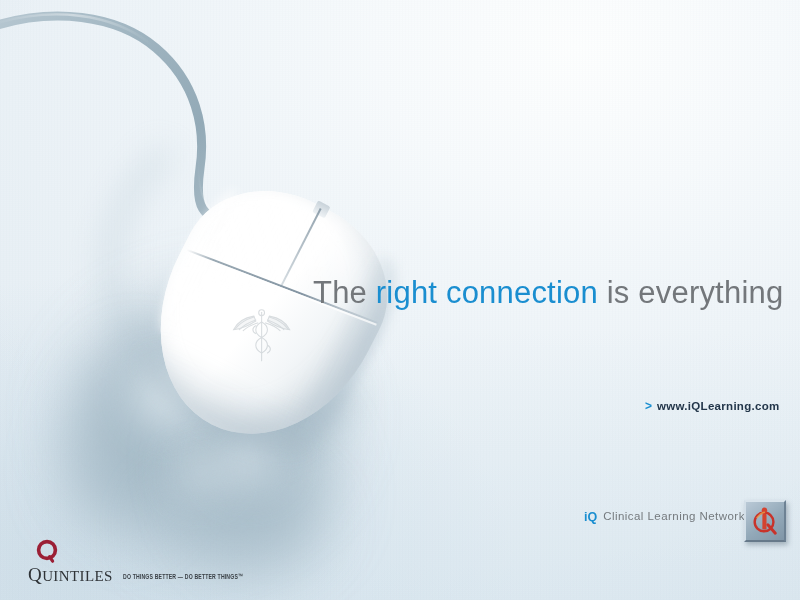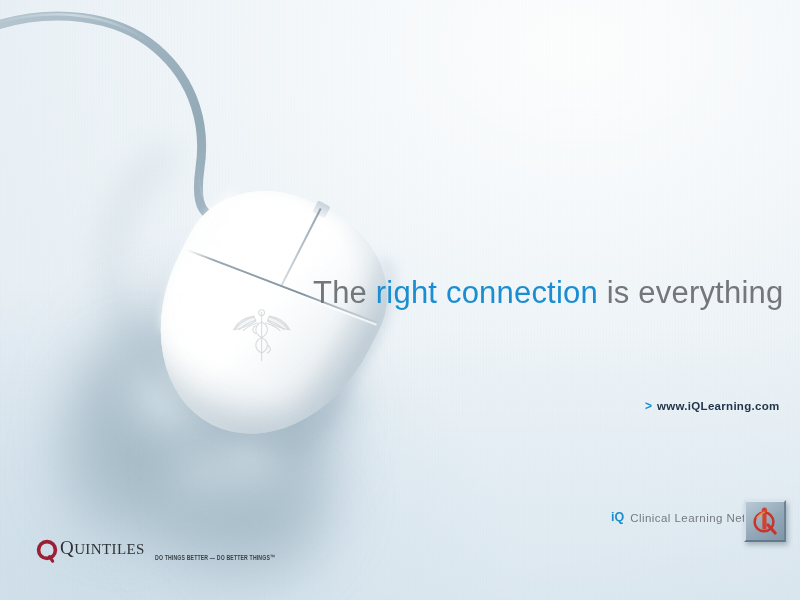--- a/index.html
+++ b/index.html
@@ -279,24 +279,24 @@
   .url-text {
     color: #23364a;
     font-size: 11.5px;
     font-weight: 700;
     letter-spacing: .3px;
   }
 
   
   .iq-brand {
     position: absolute;
-    left: 611px;
+    left: 584px;
     top: 510px;
     display: flex;
-    align-items: flex-end;
+    align-items: flex-start;
     gap: 6px;
     white-space: nowrap;
   }
   .iq-mark {
     color: #1a8ed0;
     font-size: 12.5px;
     font-weight: 700;
     letter-spacing: 0;
   }
   .iq-words {
@@ -325,21 +325,21 @@
 
   
   .quintiles {
     position: absolute;
     left: 28px;
     top: 538px;
     display: flex;
     align-items: flex-end;
     gap: 10px;
   }
-  .q-stack { display: flex; flex-direction: row; align-items: flex-start; }
+  .q-stack { display: flex; flex-direction: column; align-items: flex-start; }
   .q-ring { margin-left: 6px; margin-bottom: 1px; }
   .q-word {
     color: #2f3337;
     font-family: "Liberation Serif", serif;
     font-size: 15px;
     letter-spacing: .4px;
     line-height: 1;
   }
   .q-word .q-cap { font-size: 19px; }
   .q-tagline {

